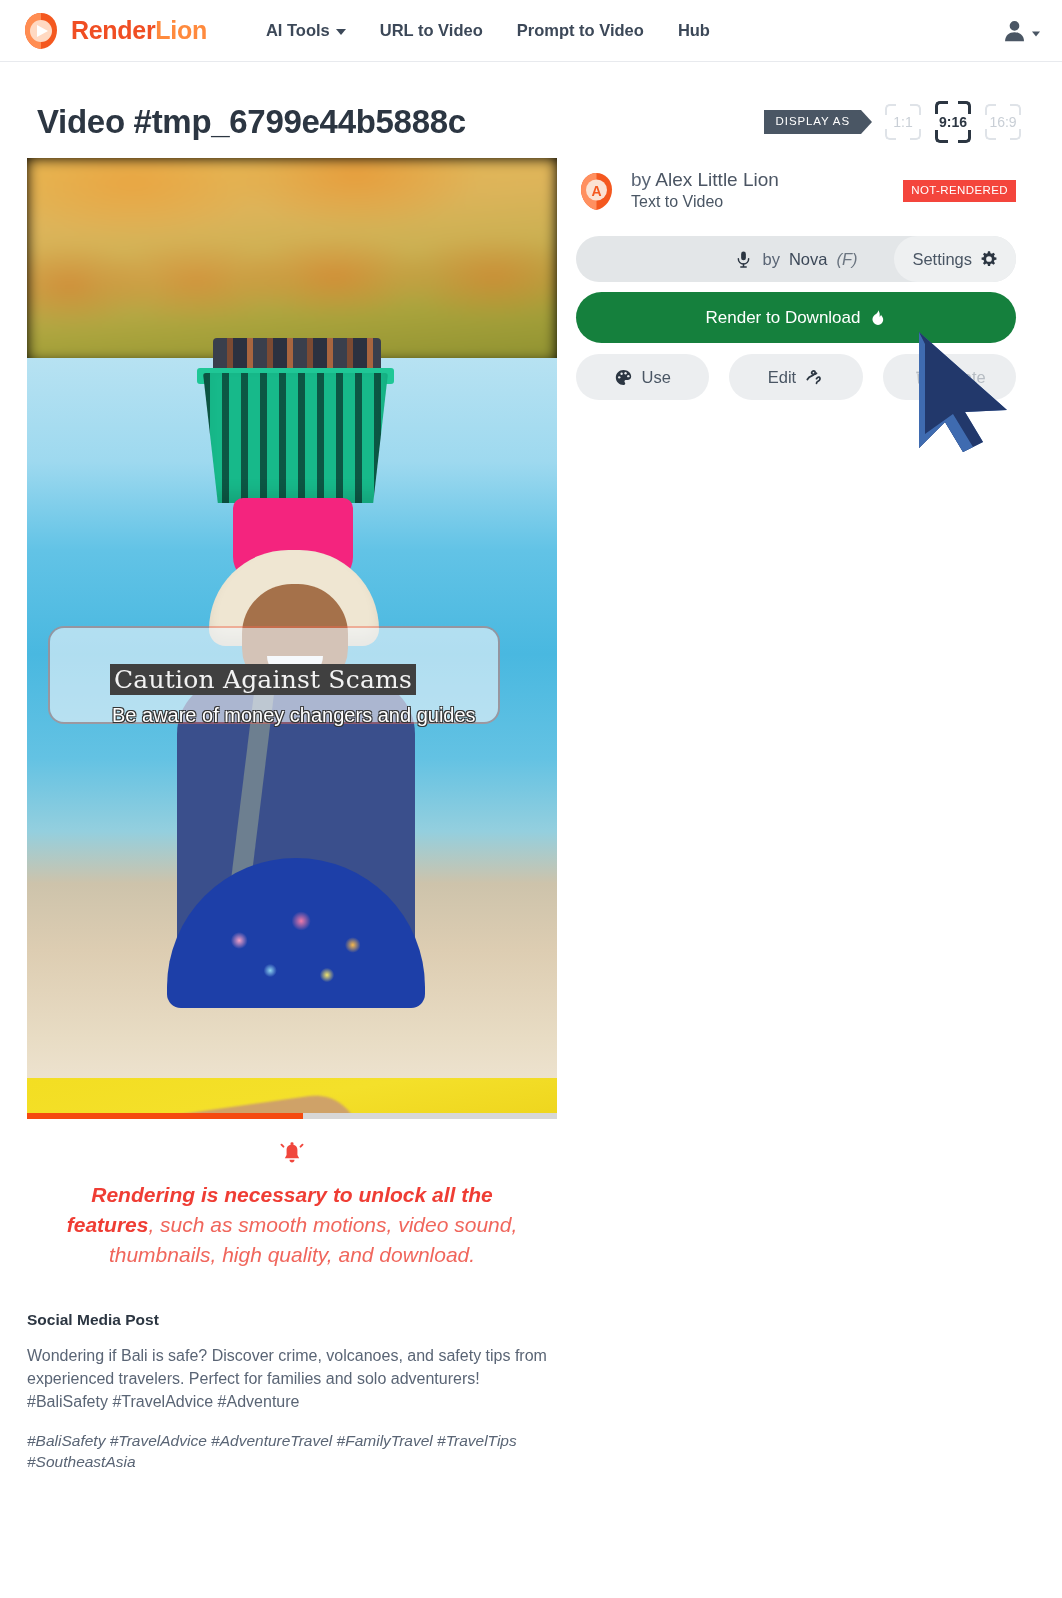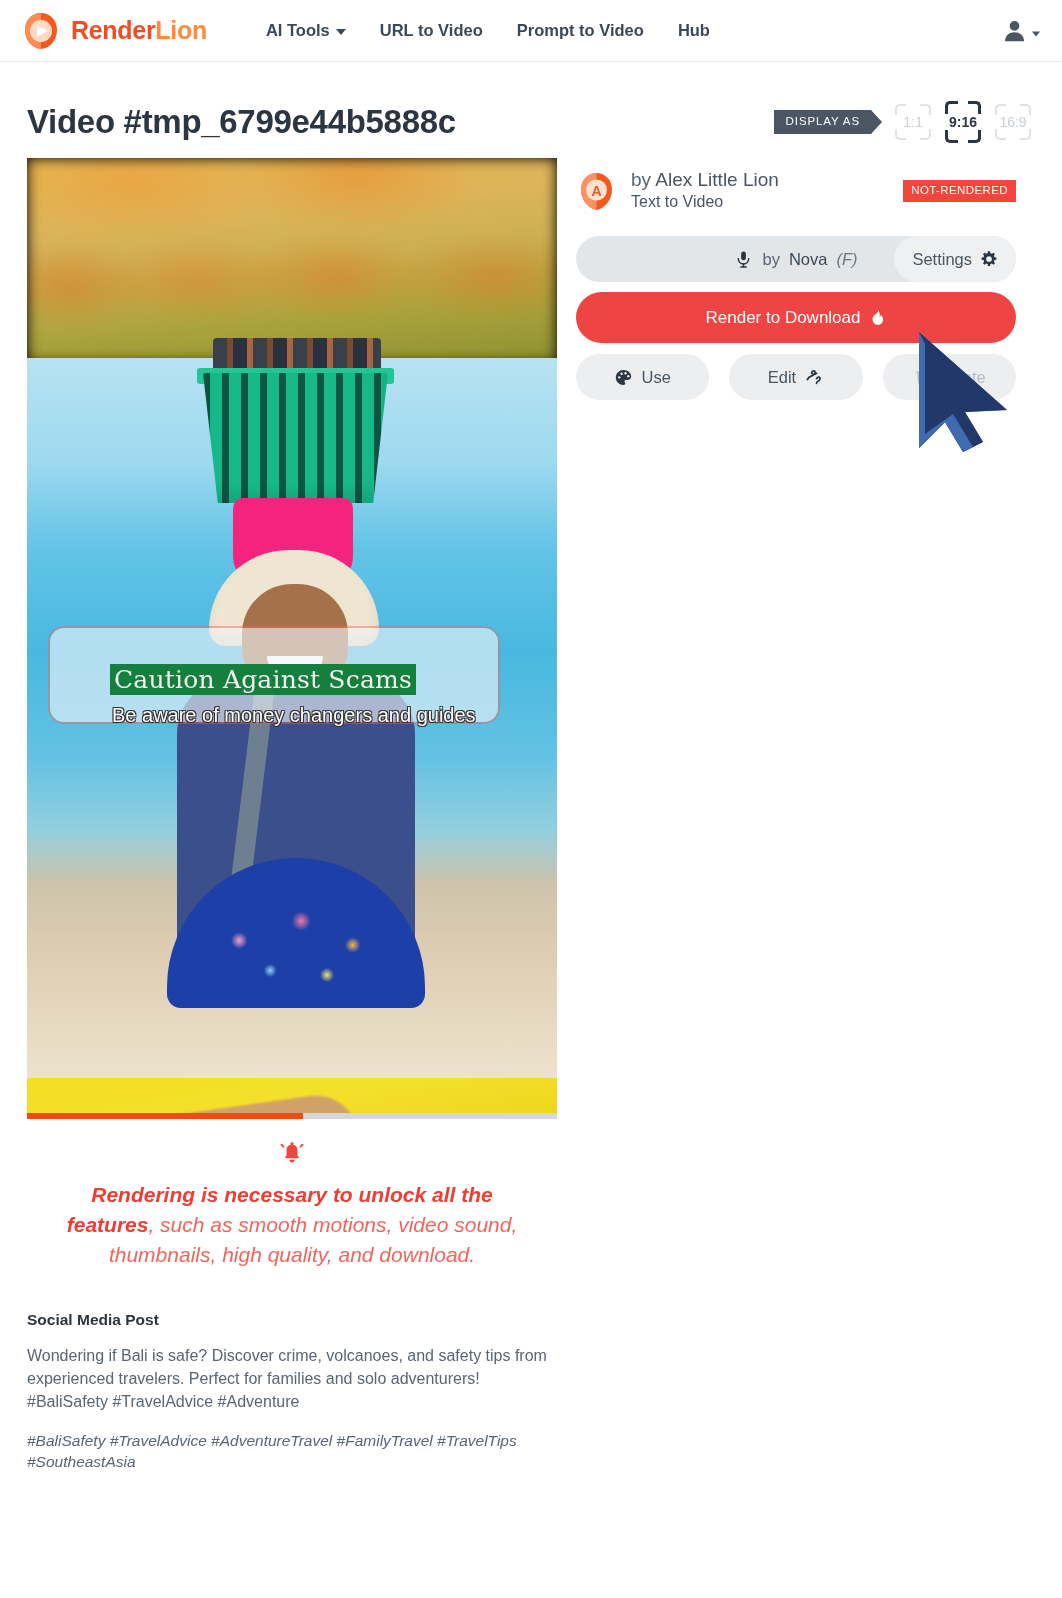--- a/index.html
+++ b/index.html
@@ -35,21 +35,21 @@
            border-top: 6px solid #3c4858; display: inline-block; margin-top: 3px; }
   .user-menu {
     position: absolute; right: 22px; top: 50%; transform: translateY(-50%);
     display: flex; align-items: center; gap: 4px; cursor: pointer;
   }
   .caret-sm { width: 0; height: 0; border-left: 4.5px solid transparent; border-right: 4.5px solid transparent;
               border-top: 5.5px solid #4a5664; margin-top: 6px; }
 
   
   .title-row {
-    position: relative; margin-top: 38px; padding: 0 27px;
+    position: relative; margin-top: 38px; padding: 0 37px;
     display: flex; align-items: center; justify-content: space-between;
   }
   .page-title { font-size: 33px; font-weight: bold; color: #2c3642; letter-spacing: -0.3px; }
   .display-as { display: flex; align-items: center; gap: 0; }
   .tag {
     position: relative; background: #4a5664; color: #ffffff;
     font-size: 11.5px; letter-spacing: 0.9px; font-weight: normal;
     padding: 6px 11px 6px 12px; line-height: 1;
   }
   .tag::after {
@@ -139,21 +139,21 @@
 
   
   .caption {
     position: absolute; left: 23px; top: 470px; width: 448px; height: 94px;
     background: rgba(240,246,250,.62); border-radius: 14px;
     box-shadow: 0 0 0 2px rgba(238,104,80,.45);
   }
   .cap-line { position: absolute; left: 61px; top: 25px; width: 355px; height: 5px;
     background: linear-gradient(90deg, #f04e23 0%, #f4apricot 0%, #f1602f 34%, #e8a090 72%, #dcdcdc 100%); }
   .cap-title-bar {
-    position: absolute; left: 60px; top: 36px; padding: 2px 4px; background: #15803d;
+    position: absolute; left: 60px; top: 36px; padding: 2px 4px; background: #404040;
   }
   .cap-title {
     font-family: "DejaVu Serif", serif; font-size: 25px; color: #f2f2f2; line-height: 1.08;
     white-space: nowrap; letter-spacing: .2px;
   }
   .cap-sub {
     position: absolute; left: 62px; top: 76px; font-size: 20px; color: #ffffff;
     white-space: nowrap; font-weight: normal;
     text-shadow: -1px -1px 0 #333, 1px -1px 0 #333, -1px 1px 0 #333, 1px 1px 0 #333;
   }
@@ -194,21 +194,21 @@
   }
   .voice-label { font-size: 16.5px; color: #5a6575; display: flex; align-items: center; gap: 9px; }
   .voice-label b { color: #3c4858; font-weight: normal; }
   .voice-label i { color: #6b7580; }
   .settings-pill {
     position: absolute; right: 0; top: 0; height: 46px; padding: 0 18px; border-radius: 23px;
     background: #eef0f1; display: flex; align-items: center; gap: 8px;
     font-size: 16.5px; color: #4a5664; cursor: pointer;
   }
   .render-btn {
-    margin-top: 10px; height: 51px; background: #ef4444; border-radius: 26px;
+    margin-top: 10px; height: 51px; background: #15803d; border-radius: 26px;
     display: flex; align-items: center; justify-content: center; gap: 8px;
     color: #fff; font-size: 17px; cursor: pointer;
   }
   .action-row { display: flex; gap: 20px; margin-top: 11px; }
   .action-btn {
     flex: 1; height: 46px; background: #eceef0; border-radius: 23px;
     display: flex; align-items: center; justify-content: center; gap: 8px;
     font-size: 16.5px; color: #4a5664; cursor: pointer;
   }
   .action-btn.muted { color: #b6bcc3; }

